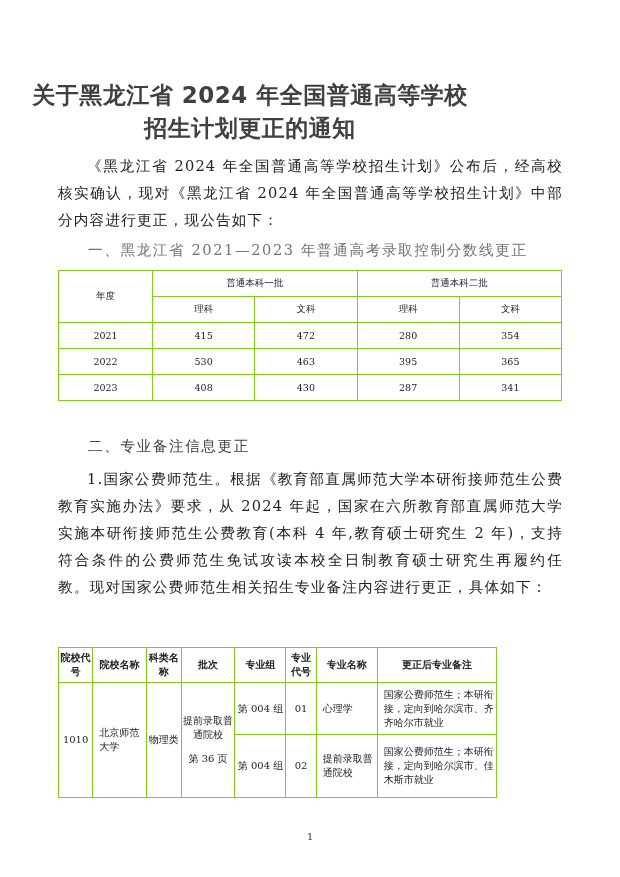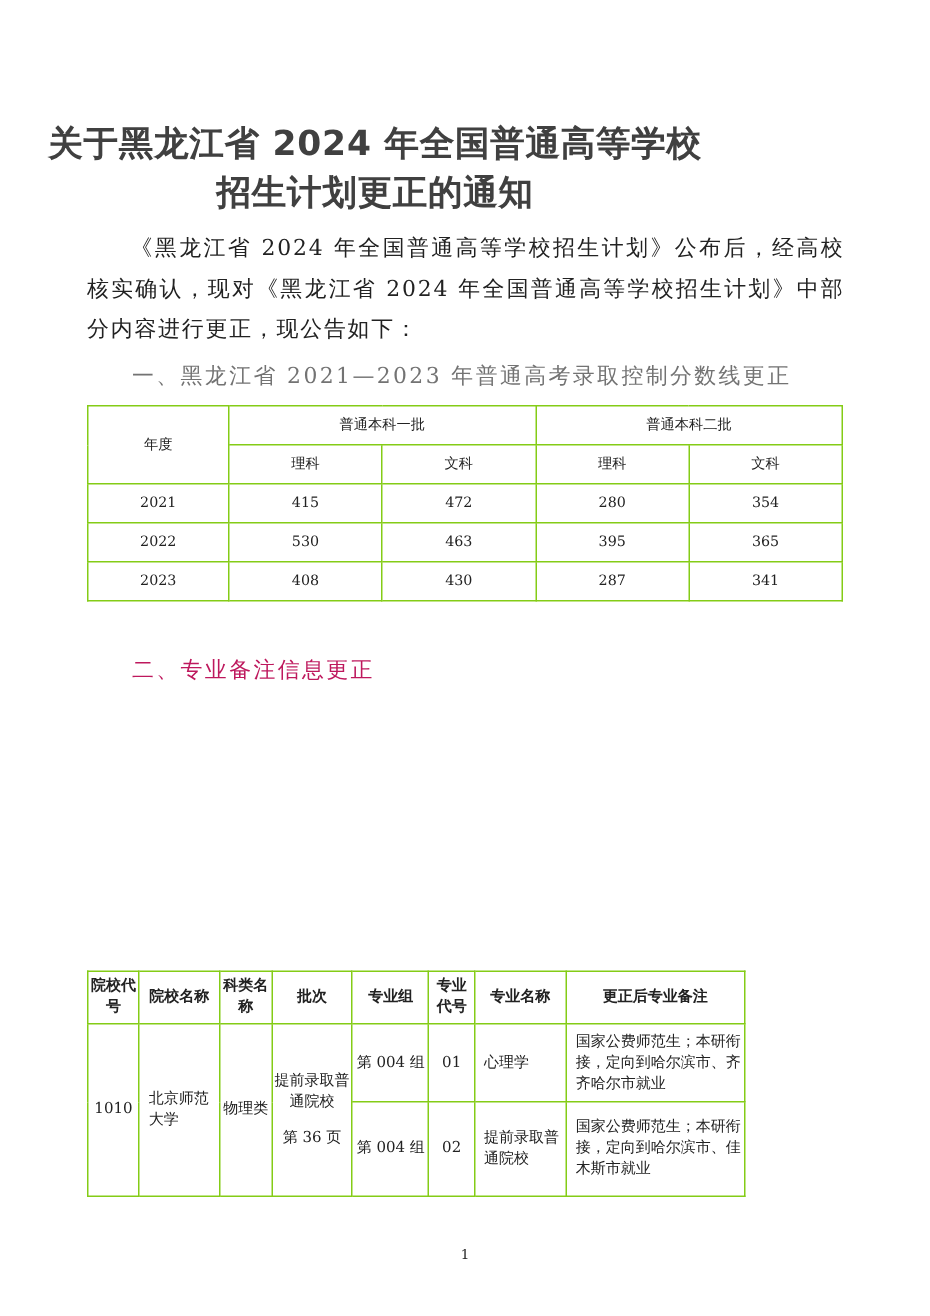--- a/index.html
+++ b/index.html
@@ -12,21 +12,21 @@
   }
   .t1 { top: 80px; }
   .t2 { top: 113px; }
   .para {
     position: absolute; left: 58px; width: 505px;
     font-family: "DejaVu Serif", serif; font-size: 14.6px; line-height: 27px; color: #222;
     text-align: justify; text-indent: 29px; letter-spacing: 1.2px; margin: 0;
   }
   .p1 { top: 152px; }
   .h1 { position: absolute; left: 88px; top: 241px; font-family: "DejaVu Serif", serif; font-size: 14.6px; color: #737373; letter-spacing: 1.6px; margin:0; }
-  .h2 { position: absolute; left: 88px; top: 437px; font-family: "DejaVu Serif", serif; font-size: 14.6px; color: #be185d; letter-spacing: 1.6px; margin:0; }
+  .h2 { position: absolute; left: 88px; top: 437px; font-family: "DejaVu Serif", serif; font-size: 14.6px; color: #404040; letter-spacing: 1.6px; margin:0; }
   .p2 { top: 465px; }
   table { border-collapse: collapse; position: absolute; font-family: "DejaVu Serif", serif; color: #222; }
   td, th { border: 1px solid #84cc16; text-align: center; vertical-align: middle; padding: 0; font-weight: normal; }
   .score { left: 58px; top: 270px; width: 504px; font-size: 9.5px; }
   .score td, .score th { height: 25px; }
   .score .hdr-year { width: 93px; }
   .plan { left: 58px; top: 647px; width: 439px; font-size: 10px; }
   .plan th { height: 34px; font-weight: bold; line-height: 14px; }
   .plan td { line-height: 14px; }
   .plan .row1 td { height: 51px; }
@@ -77,20 +77,21 @@
       <td>2023</td>
       <td>408</td>
       <td>430</td>
       <td>287</td>
       <td>341</td>
     </tr>
   </tbody>
     </table>
 
   <p class="h2">二、专业备注信息更正</p>
+  <p class="para p2">1.国家公费师范生。根据《教育部直属师范大学本研衔接师范生公费教育实施办法》要求，从 2024 年起，国家在六所教育部直属师范大学实施本研衔接师范生公费教育(本科 4 年,教育硕士研究生 2 年)，支持符合条件的公费师范生免试攻读本校全日制教育硕士研究生再履约任教。现对国家公费师范生相关招生专业备注内容进行更正，具体如下：</p>
 
   <table class="plan">
     <colgroup>
       <col style="width:36px">
         <col style="width:62px">
         <col style="width:40px">
         <col style="width:63px">
       <col style="width:58px">
         <col style="width:34px">
         <col style="width:71px">

